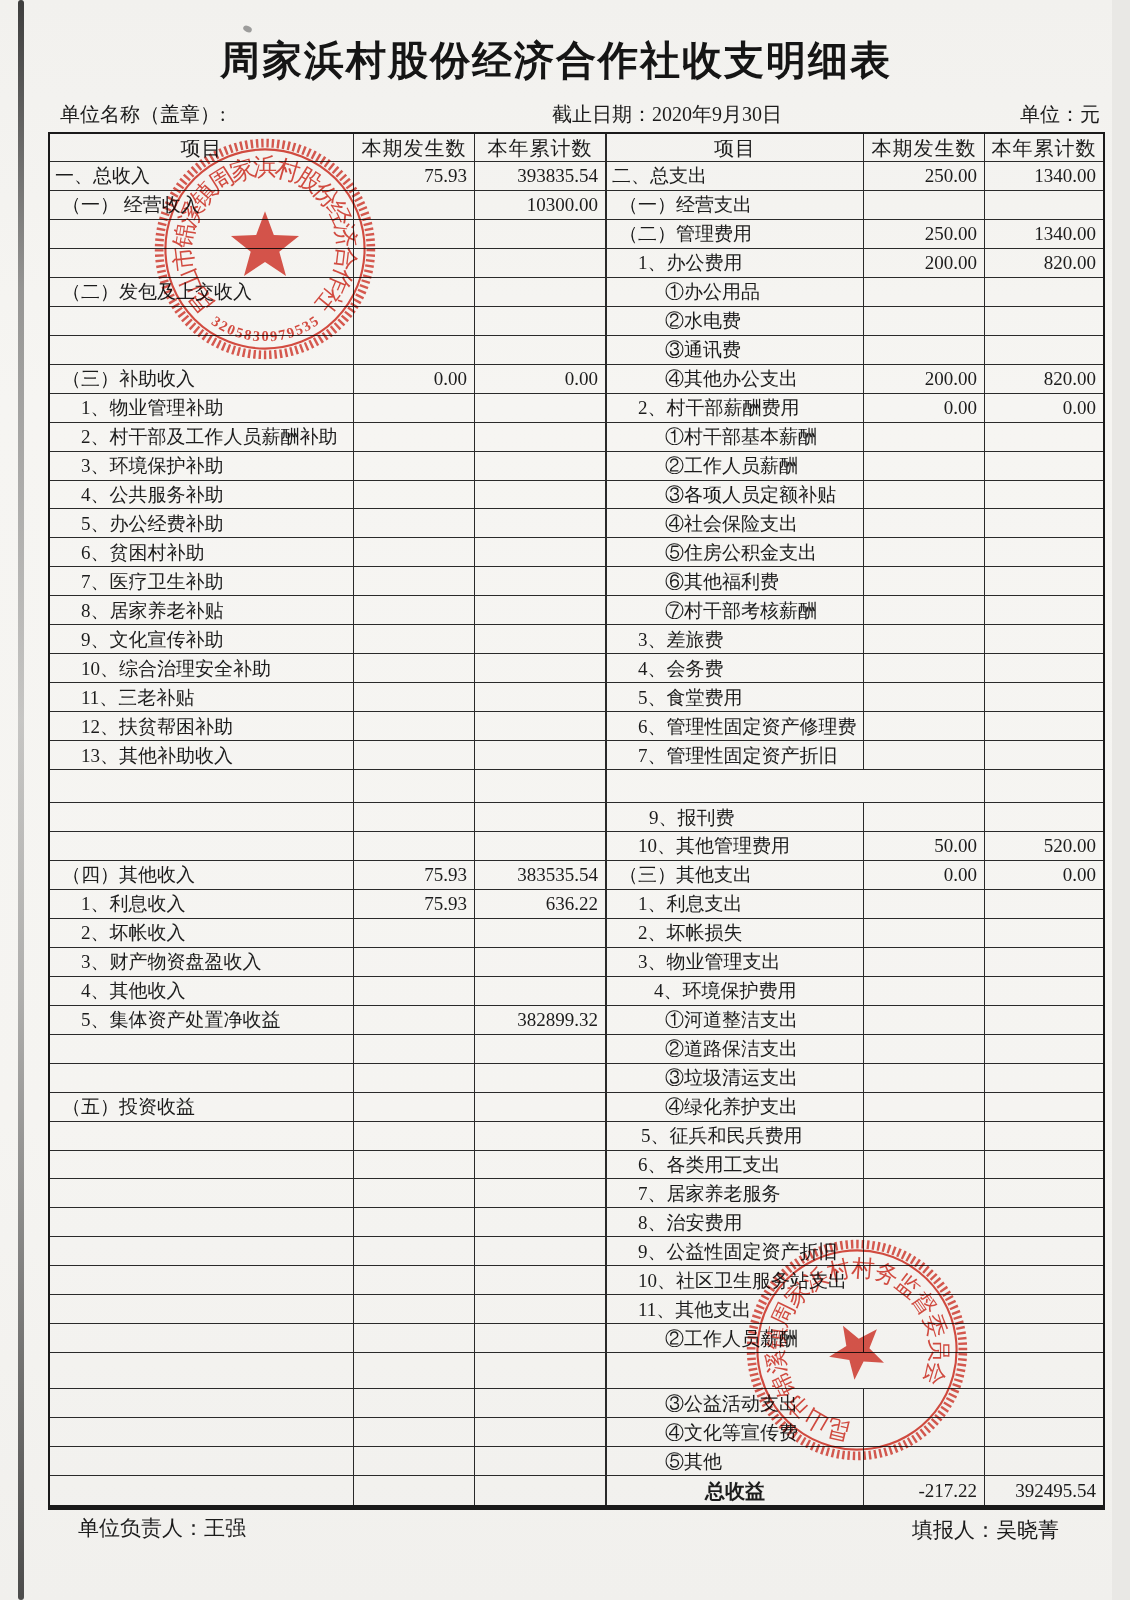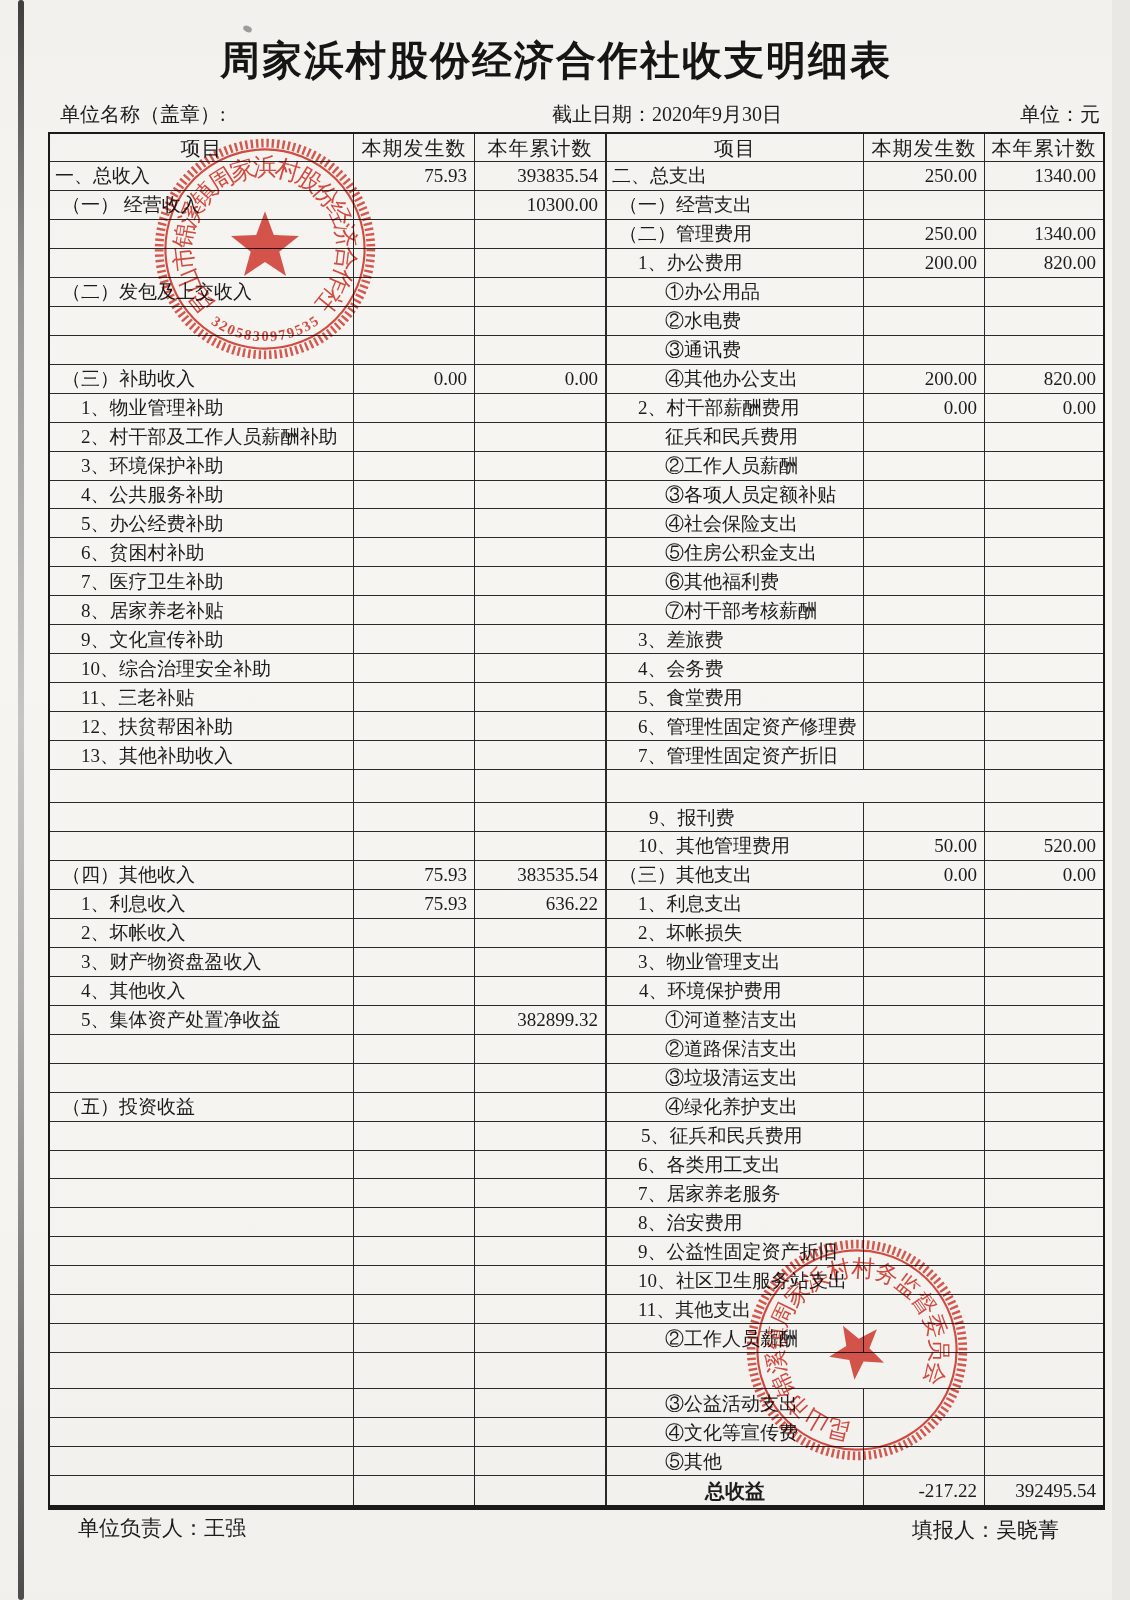--- a/index.html
+++ b/index.html
@@ -117,21 +117,21 @@
       <div class="cell num c5">820.00</div>
       <div class="cell lab c0" style="padding-left: 31px;">1、物业管理补助</div>
       <div class="cell num c1"></div>
       <div class="cell num c2"></div>
       <div class="cell lab c3" style="padding-left: 31px;">2、村干部薪酬费用</div>
       <div class="cell num c4">0.00</div>
       <div class="cell num c5">0.00</div>
       <div class="cell lab c0" style="padding-left: 31px;">2、村干部及工作人员薪酬补助</div>
       <div class="cell num c1"></div>
       <div class="cell num c2"></div>
-      <div class="cell lab c3" style="padding-left: 58px;">征兵和民兵费用</div>
+      <div class="cell lab c3" style="padding-left: 58px;">①村干部基本薪酬</div>
       <div class="cell num c4"></div>
       <div class="cell num c5"></div>
       <div class="cell lab c0" style="padding-left: 31px;">3、环境保护补助</div>
       <div class="cell num c1"></div>
       <div class="cell num c2"></div>
       <div class="cell lab c3" style="padding-left: 58px;">②工作人员薪酬</div>
       <div class="cell num c4"></div>
       <div class="cell num c5"></div>
       <div class="cell lab c0" style="padding-left: 31px;">4、公共服务补助</div>
       <div class="cell num c1"></div>
@@ -231,21 +231,21 @@
       <div class="cell num c5"></div>
       <div class="cell lab c0" style="padding-left: 31px;">3、财产物资盘盈收入</div>
       <div class="cell num c1"></div>
       <div class="cell num c2"></div>
       <div class="cell lab c3" style="padding-left: 31px;">3、物业管理支出</div>
       <div class="cell num c4"></div>
       <div class="cell num c5"></div>
       <div class="cell lab c0" style="padding-left: 31px;">4、其他收入</div>
       <div class="cell num c1"></div>
       <div class="cell num c2"></div>
-      <div class="cell lab c3" style="padding-left: 32px;">4、环境保护费用</div>
+      <div class="cell lab c3" style="padding-left: 47px;">4、环境保护费用</div>
       <div class="cell num c4"></div>
       <div class="cell num c5"></div>
       <div class="cell lab c0" style="padding-left: 31px;">5、集体资产处置净收益</div>
       <div class="cell num c1"></div>
       <div class="cell num c2">382899.32</div>
       <div class="cell lab c3" style="padding-left: 58px;">①河道整洁支出</div>
       <div class="cell num c4"></div>
       <div class="cell num c5"></div>
       <div class="cell lab c0" style="padding-left: 5px;"></div>
       <div class="cell num c1"></div>

